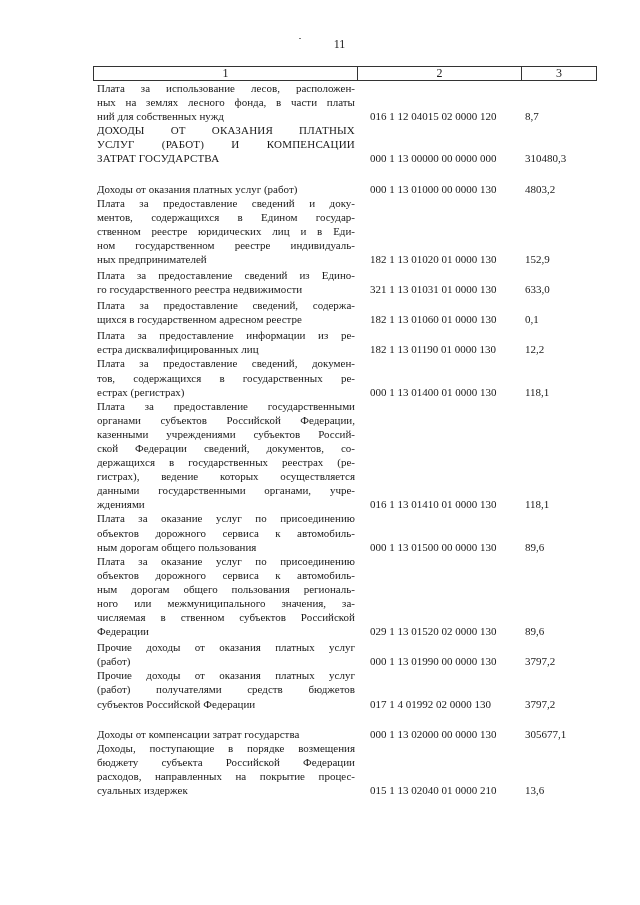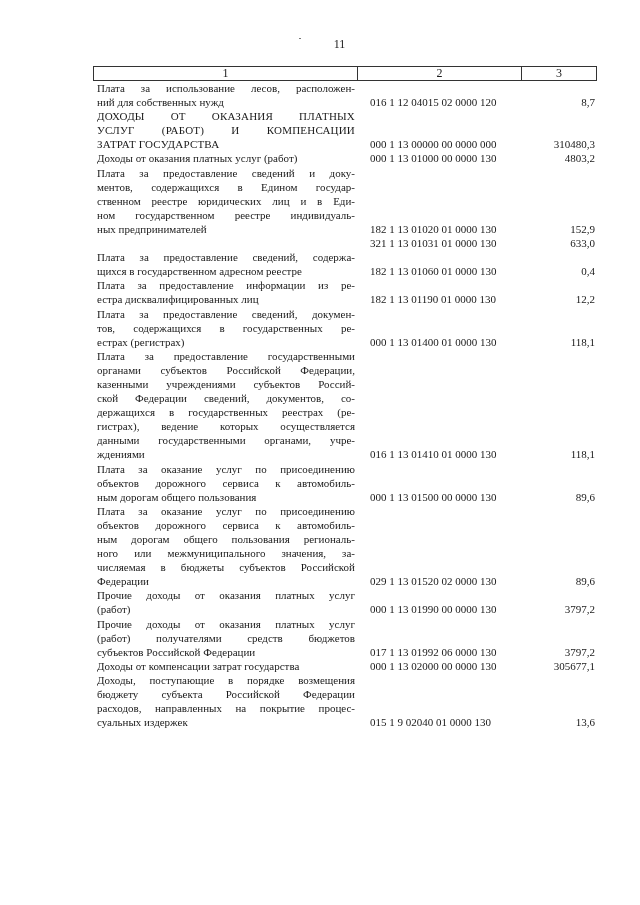--- a/index.html
+++ b/index.html
@@ -11,40 +11,41 @@
   .hdr { display:flex; border:1px solid #333; height:13px; font-size:12px; line-height:13px; }
   .hdr div { text-align:center; }
   .hdr .c1 { width:263px; border-right:1px solid #333; }
   .hdr .c2 { width:163px; border-right:1px solid #333; }
   .hdr .c3 { flex:1; }
   .row { display:flex; align-items:flex-end; font-size:11px; line-height:14.1px; }
   .row .name { width:258px; text-align:justify; text-align-last:left; padding-left:4px; padding-right:6px; box-sizing:content-box; }
   .row .name span.ln { display:block; text-align:justify; text-align-last:justify; }
   .row .name span.ln.last { text-align-last:left; }
   .row .code { width:155px; padding-left:9px; white-space:nowrap; }
-  .row .val { flex:1; text-align:right; white-space:nowrap; padding-right:2px; }
+  .row .val { flex:1; text-align:left; white-space:nowrap; padding-right:2px;margin-top:16px; }
   .row.bold { font-weight:normal; }
   .row.bold .name { letter-spacing:0.2px; }
 </style>
 </head>
 <body>
 
 <div class="page-number">11</div>
 <div class="dot" style="left:299px;top:38px;"></div>
 
 <div class="table">
   <div class="hdr">
     <div class="c1">1</div>
     <div class="c2">2</div>
     <div class="c3">3</div>
   </div>
   <div id="rows">
       <div class="row">
         <div class="name">
           <span class="ln">Плата за использование лесов, расположен-</span>
+          <span class="ln">ных на землях лесного фонда, в части платы</span>
           <span class="ln last">ний для собственных нужд</span>
         </div>
         <div class="code">016 1 12 04015 02 0000 120</div>
         <div class="val">8,7</div>
       </div>
       <div class="row bold">
         <div class="name">
           <span class="ln">ДОХОДЫ ОТ ОКАЗАНИЯ ПЛАТНЫХ</span>
           <span class="ln">УСЛУГ (РАБОТ) И КОМПЕНСАЦИИ</span>
           <span class="ln last">ЗАТРАТ ГОСУДАРСТВА</span>
@@ -65,31 +66,33 @@
           <span class="ln">ментов, содержащихся в Едином государ-</span>
           <span class="ln">ственном реестре юридических лиц и в Еди-</span>
           <span class="ln">ном государственном реестре индивидуаль-</span>
           <span class="ln last">ных предпринимателей</span>
         </div>
         <div class="code">182 1 13 01020 01 0000 130</div>
         <div class="val">152,9</div>
       </div>
       <div class="row">
         <div class="name">
+          <span class="ln">Плата за предоставление сведений из Едино-</span>
+          <span class="ln last">го государственного реестра недвижимости</span>
         </div>
         <div class="code">321 1 13 01031 01 0000 130</div>
         <div class="val">633,0</div>
       </div>
       <div class="row">
         <div class="name">
           <span class="ln">Плата за предоставление сведений, содержа-</span>
           <span class="ln last">щихся в государственном адресном реестре</span>
         </div>
         <div class="code">182 1 13 01060 01 0000 130</div>
-        <div class="val">0,4</div>
+        <div class="val">0,1</div>
       </div>
       <div class="row">
         <div class="name">
           <span class="ln">Плата за предоставление информации из ре-</span>
           <span class="ln last">естра дисквалифицированных лиц</span>
         </div>
         <div class="code">182 1 13 01190 01 0000 130</div>
         <div class="val">12,2</div>
       </div>
       <div class="row">
@@ -123,54 +126,54 @@
         </div>
         <div class="code">000 1 13 01500 00 0000 130</div>
         <div class="val">89,6</div>
       </div>
       <div class="row">
         <div class="name">
           <span class="ln">Плата за оказание услуг по присоединению</span>
           <span class="ln">объектов дорожного сервиса к автомобиль-</span>
           <span class="ln">ным дорогам общего пользования региональ-</span>
           <span class="ln">ного или межмуниципального значения, за-</span>
-          <span class="ln">числяемая в бюджеты субъектов Российской</span>
+          <span class="ln">числяемая в ственном субъектов Российской</span>
           <span class="ln last">Федерации</span>
         </div>
         <div class="code">029 1 13 01520 02 0000 130</div>
         <div class="val">89,6</div>
       </div>
       <div class="row">
         <div class="name">
           <span class="ln">Прочие доходы от оказания платных услуг</span>
           <span class="ln last">(работ)</span>
         </div>
         <div class="code">000 1 13 01990 00 0000 130</div>
         <div class="val">3797,2</div>
       </div>
       <div class="row">
         <div class="name">
           <span class="ln">Прочие доходы от оказания платных услуг</span>
           <span class="ln">(работ) получателями средств бюджетов</span>
           <span class="ln last">субъектов Российской Федерации</span>
         </div>
-        <div class="code">017 1 13 01992 06 0000 130</div>
+        <div class="code">017 1 4 01992 02 0000 130</div>
         <div class="val">3797,2</div>
       </div>
       <div class="row">
         <div class="name">
           <span class="ln last">Доходы от компенсации затрат государства</span>
         </div>
         <div class="code">000 1 13 02000 00 0000 130</div>
         <div class="val">305677,1</div>
       </div>
       <div class="row">
         <div class="name">
           <span class="ln">Доходы, поступающие в порядке возмещения</span>
           <span class="ln">бюджету субъекта Российской Федерации</span>
           <span class="ln">расходов, направленных на покрытие процес-</span>
           <span class="ln last">суальных издержек</span>
         </div>
-        <div class="code">015 1 9 02040 01 0000 130</div>
+        <div class="code">015 1 13 02040 01 0000 210</div>
         <div class="val">13,6</div>
       </div>
     </div>
 </div>
 
 </body></html>

